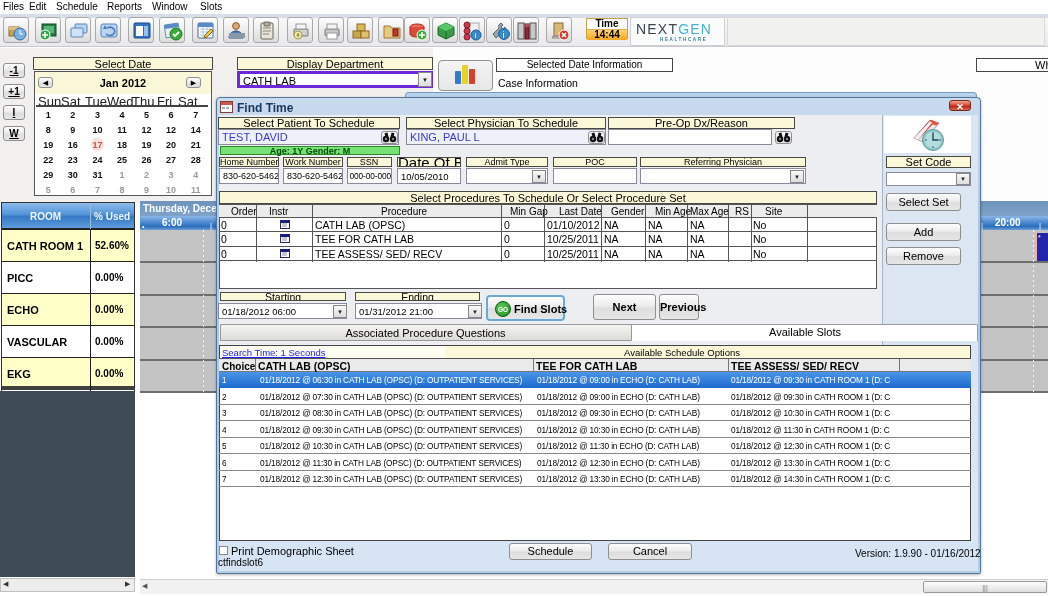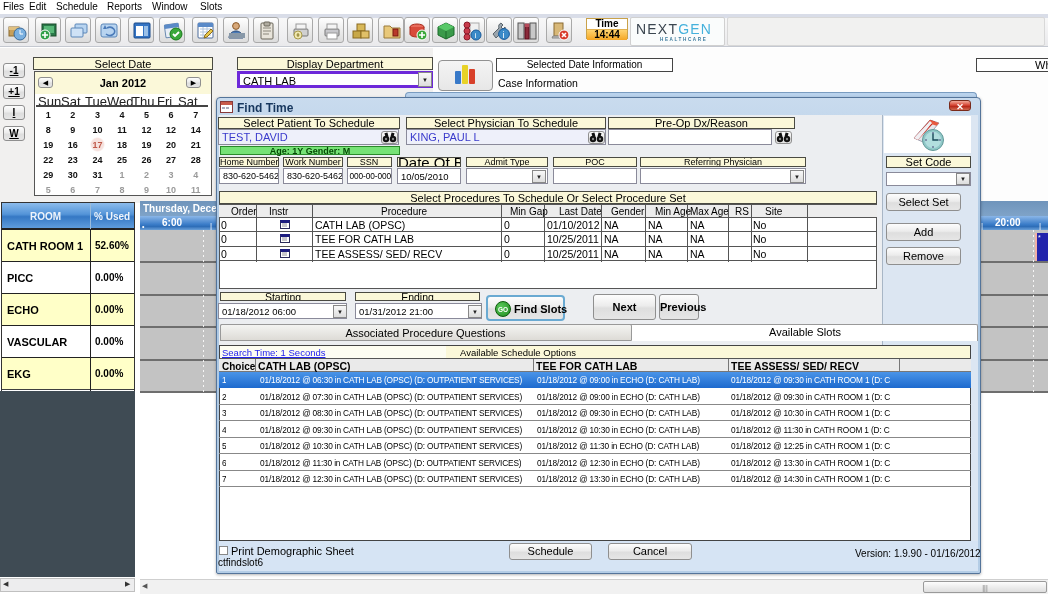--- a/index.html
+++ b/index.html
@@ -306,21 +306,21 @@
       <span style="position:absolute;left:93px;top:10px;font-size:10px;font-weight:bold">0.00%</span>
     </div>
 <div style="position:relative;width:132px;height:32px;background:#ffffc8;border-bottom:1px solid #222">
       <span style="position:absolute;left:5px;top:10px;font-size:11px;font-weight:bold">ECHO</span>
       <span style="position:absolute;left:93px;top:10px;font-size:10px;font-weight:bold">0.00%</span>
     </div>
 <div style="position:relative;width:132px;height:32px;background:#fff;border-bottom:1px solid #222">
       <span style="position:absolute;left:5px;top:10px;font-size:11px;font-weight:bold">VASCULAR</span>
       <span style="position:absolute;left:93px;top:10px;font-size:10px;font-weight:bold">0.00%</span>
     </div>
-<div style="position:relative;width:132px;height:32px;background:#ffffc8;border-bottom:1px solid #404040">
+<div style="position:relative;width:132px;height:32px;background:#ffffc8;border-bottom:4px solid #404040">
       <span style="position:absolute;left:5px;top:10px;font-size:11px;font-weight:bold">EKG</span>
       <span style="position:absolute;left:93px;top:10px;font-size:10px;font-weight:bold">0.00%</span>
     </div>
 <div style="position:absolute;left:88px;top:0;width:1px;height:161px;background:#222"></div>
 </div>
 
 <div class="ab" style="left:0;top:391px;width:135px;height:186px;background:#3f4b54"></div>
 
 <div class="ab" style="left:140px;top:201px;width:76px;height:15px;background:linear-gradient(#6f94bb,#7fa3c8);overflow:hidden">
 <span style="position:absolute;left:3px;top:2px;font-size:10px;font-weight:bold;color:#fff;white-space:nowrap">Thursday, Decem</span>
@@ -514,21 +514,21 @@
 <div class="btn" style="left:659px;top:294px;width:40px;height:26px;font-weight:bold;line-height:24px">Previous</div>
 
 <div class="ab" style="left:219.5px;top:323.5px;width:758px;height:17px;background:#fff;border:1px solid #999;border-bottom:none;border-radius:2px 2px 0 0"></div>
 <div class="ab" style="left:219.5px;top:323.5px;width:412px;height:17px;background:linear-gradient(#f4f4f2,#dddbd6);border:1px solid #999;border-radius:2px 2px 0 0;text-align:center;font-size:11px;line-height:16px">Associated Procedure Questions</div>
 <div class="ab" style="left:632px;top:323.5px;width:346px;height:17px;text-align:center;font-size:11px;line-height:16px">Available Slots</div>
 
 <div class="ab" style="left:219px;top:345px;width:752px;height:196px;background:#fff;border:1px solid #444"></div>
 <div class="ab" style="left:220px;top:346px;width:750px;height:12px;background:#fbf8d9"></div>
 <div class="ab" style="left:220px;top:346px;width:226px;height:12px;background:#fdfdf2"></div>
 <div class="ab" style="left:222px;top:346.5px;font-size:9.5px;color:#2222ee;text-decoration:underline">Search Time: 1 Seconds</div>
-<div class="ab" style="left:460px;top:346.5px;width:280px;font-size:9.5px;color:#000;text-align:left">Available Schedule Options</div>
+<div class="ab" style="left:460px;top:346.5px;width:280px;font-size:9.5px;color:#000;text-align:right">Available Schedule Options</div>
 <div id="slots" class="ab" style="left:219px;top:345px;width:752px;height:196px">
 
 <div class="ab" style="left:0;top:13px;width:752px;height:13.5px;background:#eaeaea;border-top:1px solid #555;border-bottom:1px solid #777;font-size:10.5px;font-weight:bold">
 <span style="position:absolute;left:3px;top:1.5px;font-size:10px">Choice</span>
 <span style="position:absolute;left:39px;top:1px">CATH LAB (OPSC)</span>
 <span style="position:absolute;left:317px;top:1px">TEE FOR CATH LAB</span>
 <span style="position:absolute;left:512px;top:1px">TEE ASSESS/ SED/ RECV</span>
 <span style="position:absolute;left:36px;top:0;width:1px;height:13px;background:#777"></span>
 <span style="position:absolute;left:314px;top:0;width:1px;height:13px;background:#777"></span>
 <span style="position:absolute;left:509px;top:0;width:1px;height:13px;background:#777"></span>
@@ -556,21 +556,21 @@
 <div class="ab" style="left:0;top:76px;width:752px;height:16.5px;border-bottom:1px solid #888">
 <span class="rowtxt" style="left:3px;top:3.5px">4</span>
 <span class="rowtxt" style="left:41px;top:3.5px;width:271px">01/18/2012 @ 09:30 in CATH LAB (OPSC) (D: OUTPATIENT SERVICES)</span>
 <span class="rowtxt" style="left:318px;top:3.5px;width:189px">01/18/2012 @ 10:30 in ECHO (D: CATH LAB)</span>
 <span class="rowtxt" style="left:512px;top:3.5px;width:239px">01/18/2012 @ 11:30 in CATH ROOM 1 (D: C</span>
     </div>
 <div class="ab" style="left:0;top:92.5px;width:752px;height:16.5px;border-bottom:1px solid #888">
 <span class="rowtxt" style="left:3px;top:3.5px">5</span>
 <span class="rowtxt" style="left:41px;top:3.5px;width:271px">01/18/2012 @ 10:30 in CATH LAB (OPSC) (D: OUTPATIENT SERVICES)</span>
 <span class="rowtxt" style="left:318px;top:3.5px;width:189px">01/18/2012 @ 11:30 in ECHO (D: CATH LAB)</span>
-<span class="rowtxt" style="left:512px;top:3.5px;width:239px">01/18/2012 @ 12:25 in CATH ROOM 1 (D: C</span>
+<span class="rowtxt" style="left:512px;top:3.5px;width:239px">01/18/2012 @ 12:30 in CATH ROOM 1 (D: C</span>
     </div>
 <div class="ab" style="left:0;top:109px;width:752px;height:16.5px;border-bottom:1px solid #888">
 <span class="rowtxt" style="left:3px;top:3.5px">6</span>
 <span class="rowtxt" style="left:41px;top:3.5px;width:271px">01/18/2012 @ 11:30 in CATH LAB (OPSC) (D: OUTPATIENT SERVICES)</span>
 <span class="rowtxt" style="left:318px;top:3.5px;width:189px">01/18/2012 @ 12:30 in ECHO (D: CATH LAB)</span>
 <span class="rowtxt" style="left:512px;top:3.5px;width:239px">01/18/2012 @ 13:30 in CATH ROOM 1 (D: C</span>
     </div>
 <div class="ab" style="left:0;top:125.5px;width:752px;height:16.5px;border-bottom:1px solid #888">
 <span class="rowtxt" style="left:3px;top:3.5px">7</span>
 <span class="rowtxt" style="left:41px;top:3.5px;width:271px">01/18/2012 @ 12:30 in CATH LAB (OPSC) (D: OUTPATIENT SERVICES)</span>

